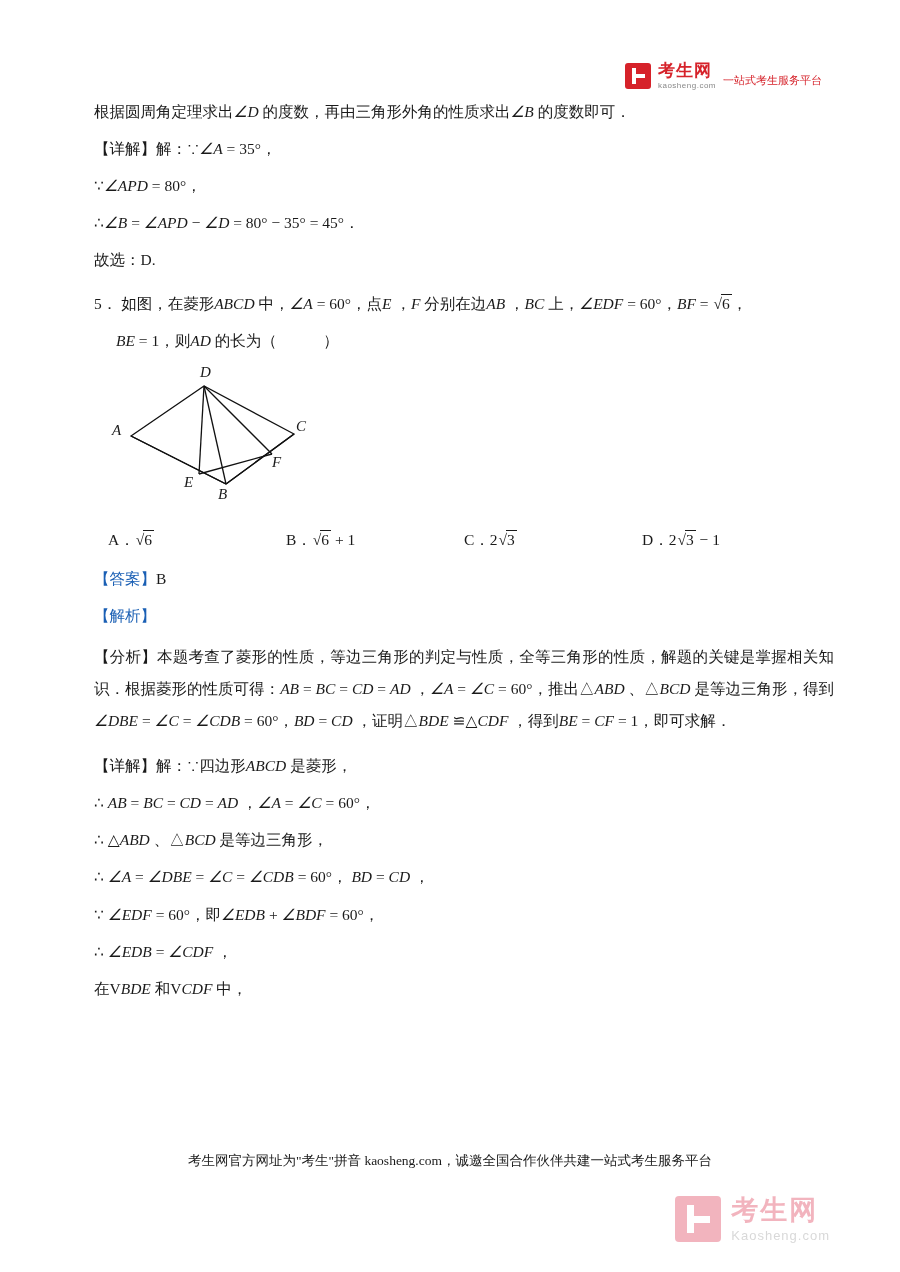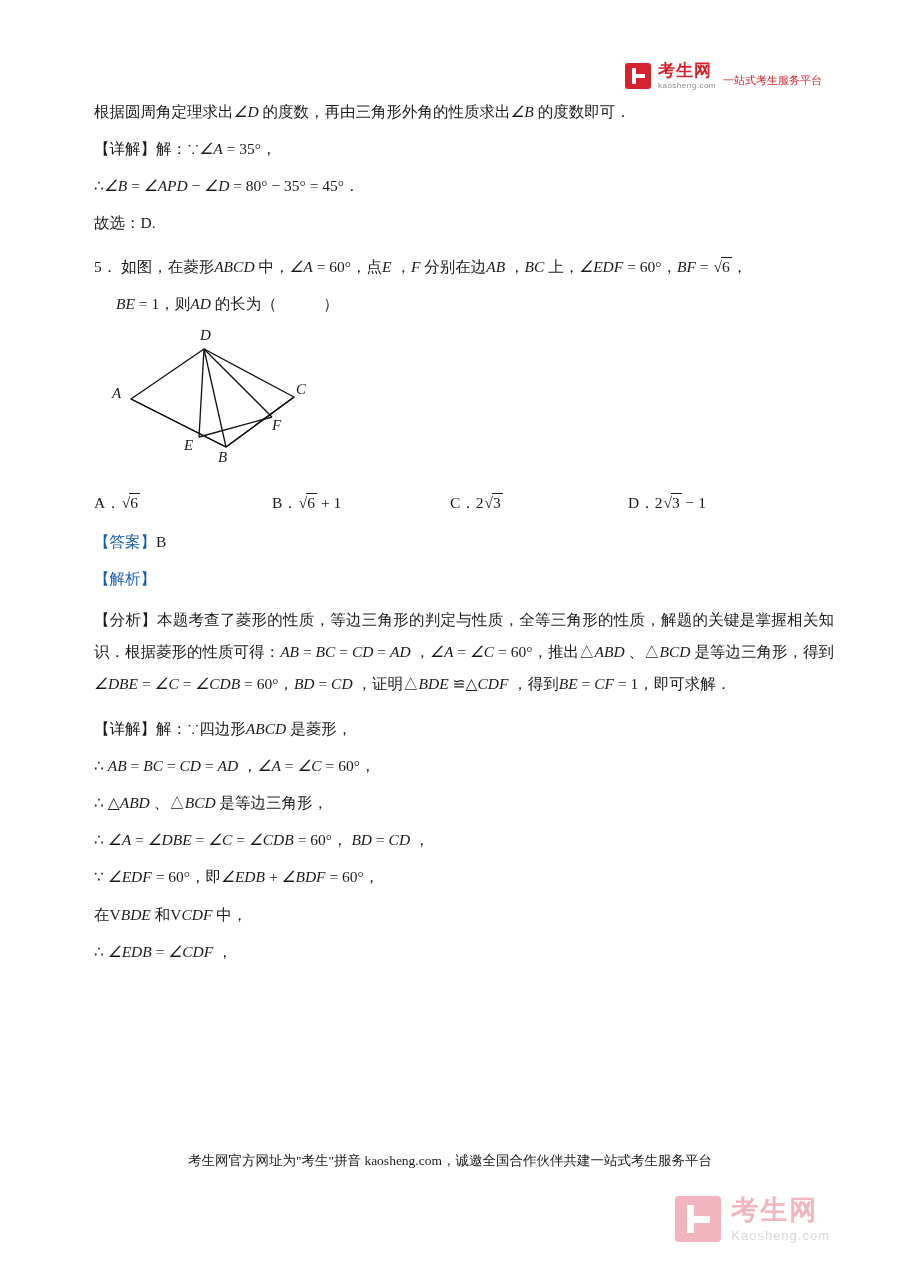--- a/index.html
+++ b/index.html
@@ -136,20 +136,21 @@
     position: absolute;
     font-family: "Liberation Serif", serif;
     font-style: italic;
     font-size: 15px;
   }
   
   .options {
     display: flex;
     font-size: 15.5px;
     margin: 14px 0 16px 0;
+    justify-content: center;
   }
   .opt {
     width: 178px;
   }
   
   .footer-text {
     position: absolute;
     left: 0;
     right: 0;
     top: 1152px;
@@ -226,20 +227,23 @@
   </div>
 
   <div class="content">
 
     <p class="line">
       根据圆周角定理求出<i class="m">∠D</i> 的度数，再由三角形外角的性质求出<i class="m">∠B</i> 的度数即可．
     </p>
 
     <p class="line">
       【详解】解：∵<i class="m">∠A</i> = 35°，
+    </p>
+    <p class="line">
+      ∵<i class="m">∠APD</i> = 80°，
     </p>
     <p class="line">
       ∴<i class="m">∠B</i> = <i class="m">∠APD</i> − <i class="m">∠D</i> = 80° − 35° = 45°．
     </p>
     <p class="line">
       故选：D.
     </p>
 
     <p class="line" style="margin-top:20px">
       <span>5．</span>
@@ -311,24 +315,24 @@
     <p class="line">
       ∴ △<i class="m">ABD</i> 、△<i class="m">BCD</i> 是等边三角形，
     </p>
     <p class="line">
       ∴ <i class="m">∠A</i> = <i class="m">∠DBE</i> = <i class="m">∠C</i> = <i class="m">∠CDB</i> = 60°， <i class="m">BD</i> = <i class="m">CD</i> ，
     </p>
     <p class="line">
       ∵ <i class="m">∠EDF</i> = 60°，即<i class="m">∠EDB</i> + <i class="m">∠BDF</i> = 60°，
     </p>
     <p class="line">
+      ∴ <i class="m">∠EDB</i> = <i class="m">∠CDF</i> ，
+    </p>
+    <p class="line">
       在V<i class="m">BDE</i> 和V<i class="m">CDF</i> 中，
-    </p>
-    <p class="line">
-      ∴ <i class="m">∠EDB</i> = <i class="m">∠CDF</i> ，
     </p>
 
   </div>
 
   <div class="footer-text">考生网官方网址为"考生"拼音 kaosheng.com，诚邀全国合作伙伴共建一站式考生服务平台</div>
 
   <div class="footer-logo">
     <div class="footer-mark"></div>
     <div class="footer-logo-text">
       <span class="footer-cn">考生网</span>

